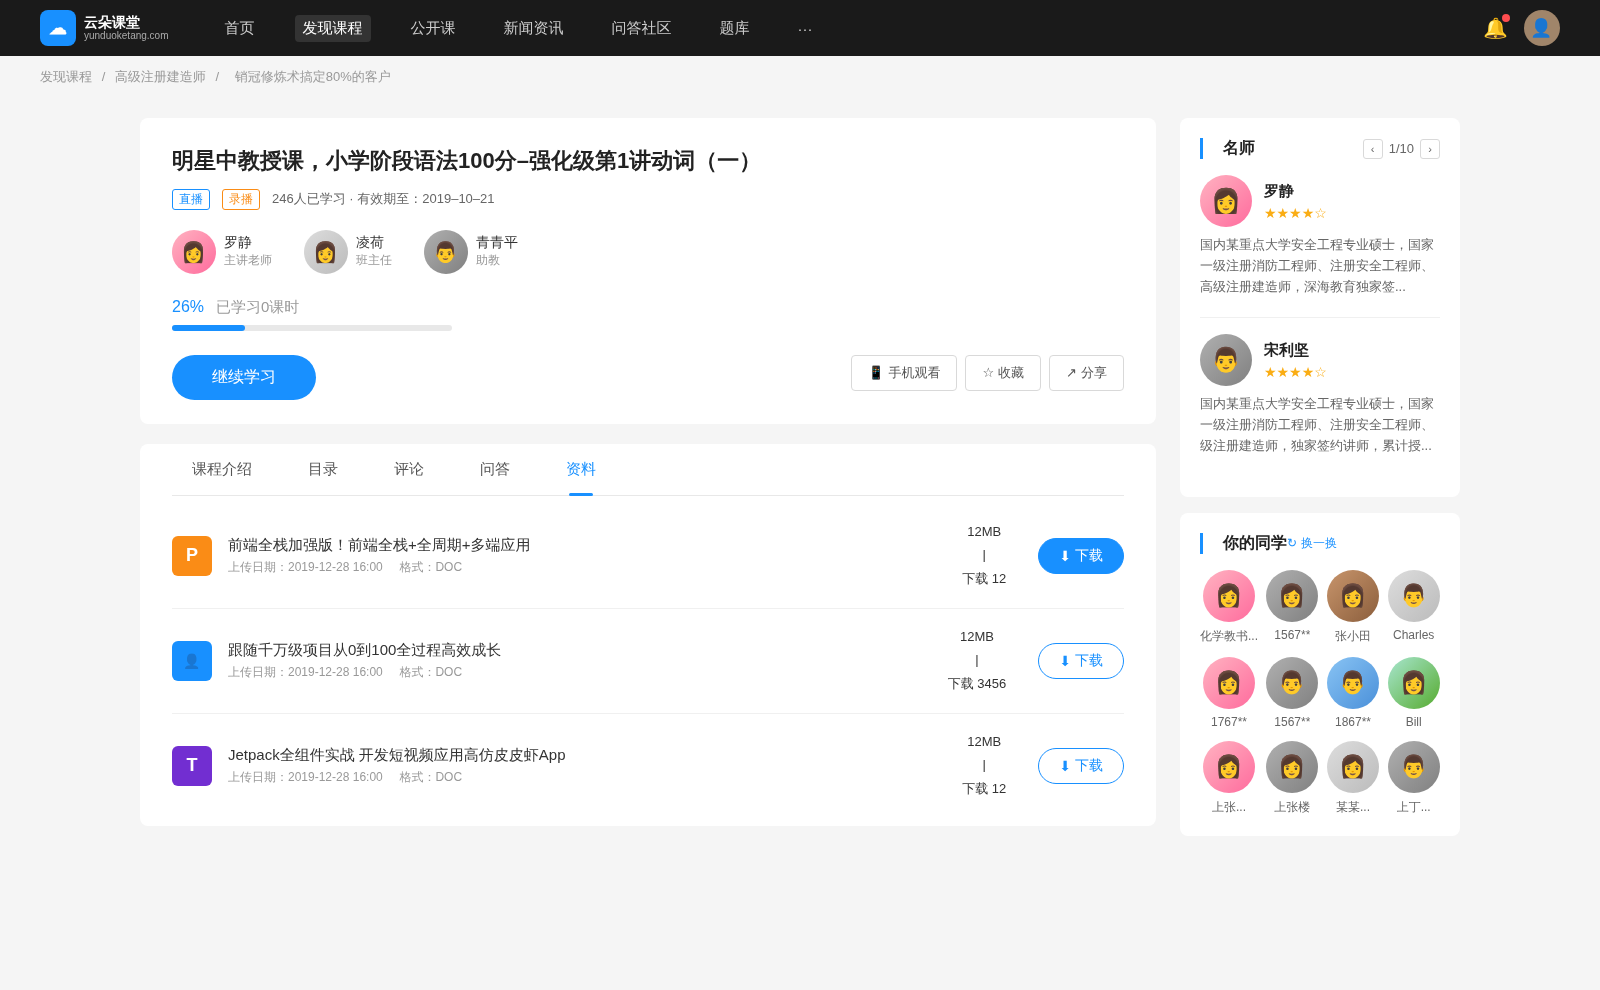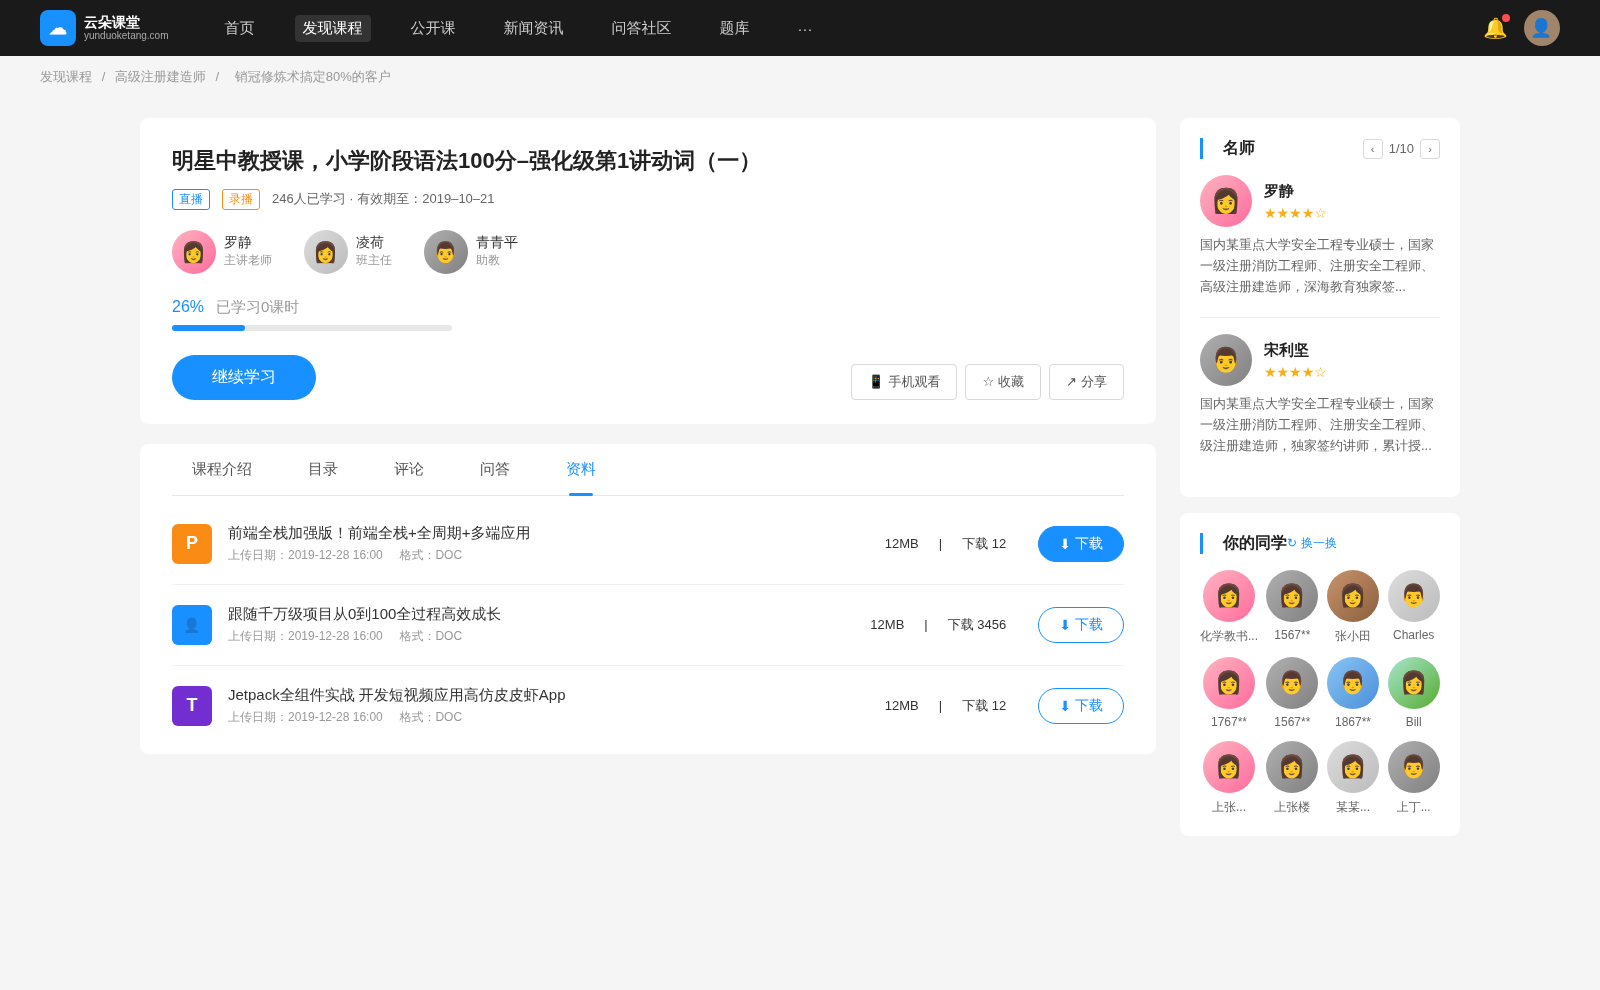--- a/index.html
+++ b/index.html
@@ -38,21 +38,21 @@
     .teacher-item { display: flex; align-items: center; gap: 8px; }
     .teacher-avatar { width: 44px; height: 44px; border-radius: 50%; background: #e0e0e0; overflow: hidden; }
     .teacher-info .name { font-size: 14px; color: #333; }
     .teacher-info .role { font-size: 12px; color: #999; }
     .progress-area { margin-bottom: 24px; }
     .progress-row { display: flex; align-items: center; gap: 12px; margin-bottom: 8px; }
     .progress-pct { color: #1890ff; font-size: 16px; font-weight: normal; }
     .progress-label { color: #999; font-size: 15px; }
     .progress-bar-bg { height: 6px; background: #e8e8e8; border-radius: 3px; width: 280px; }
     .progress-bar-fill { height: 100%; background: #1890ff; border-radius: 3px; }
-    .course-actions { display: flex; align-items: flex-end; gap: 16px; }
+    .course-actions { display: flex; align-items: flex-start; gap: 16px; }
     .btn-continue { background: #1890ff; color: white; border: none; border-radius: 24px; padding: 12px 40px; font-size: 16px; cursor: pointer; font-weight: 500; }
     .action-btns { margin-left: auto; display: flex; gap: 8px; }
     .action-btn { border: 1px solid #d9d9d9; background: white; color: #555; padding: 8px 16px; border-radius: 4px; cursor: pointer; font-size: 13px; display: flex; align-items: center; gap: 4px; }
 
     
     .tabs-card { background: white; border-radius: 8px; padding: 0 32px; }
     .tabs-nav { display: flex; gap: 16px; border-bottom: 1px solid #e8e8e8; }
     .tab-item { padding: 16px 20px; cursor: pointer; color: #555; font-size: 15px; position: relative; white-space: nowrap; }
     .tab-item.active { color: #1890ff; }
     .tab-item.active::after { content: ''; position: absolute; bottom: -1px; left: 50%; transform: translateX(-50%); width: 24px; height: 3px; background: #1890ff; border-radius: 2px; }
@@ -61,21 +61,21 @@
     .resource-list { padding: 8px 0; }
     .resource-item { padding: 20px 0; border-bottom: 1px solid #f0f0f0; display: flex; align-items: center; gap: 16px; }
     .resource-item:last-child { border-bottom: none; }
     .resource-icon { width: 40px; height: 40px; border-radius: 6px; display: flex; align-items: center; justify-content: center; color: white; font-size: 18px; font-weight: bold; flex-shrink: 0; }
     .resource-icon.orange { background: #fa8c16; }
     .resource-icon.blue { background: #1890ff; }
     .resource-icon.purple { background: #722ed1; }
     .resource-info { flex: 1; }
     .resource-title { font-size: 15px; color: #333; margin-bottom: 4px; font-weight: 500; }
     .resource-meta { font-size: 12px; color: #999; }
-    .resource-stats { display: flex; align-items: center; gap: 20px; color: #999; font-size: 13px; margin-right: 16px; white-space: nowrap; }
+    .resource-stats { display: flex; align-items: center; gap: 8px; color: #999; font-size: 13px; margin-right: 16px; white-space: nowrap; flex-direction: column; }
     .resource-stats span { color: #333; }
     .btn-download { border: 1px solid #1890ff; color: #1890ff; background: white; padding: 8px 20px; border-radius: 20px; cursor: pointer; font-size: 14px; display: flex; align-items: center; gap: 4px; white-space: nowrap; }
     .btn-download.filled { background: #1890ff; color: white; }
 
     
     .right-panel { width: 280px; flex-shrink: 0; }
 
     
     .sidebar-card { background: white; border-radius: 8px; padding: 20px; margin-bottom: 16px; }
     .sidebar-title-row { display: flex; align-items: center; justify-content: space-between; margin-bottom: 16px; }

